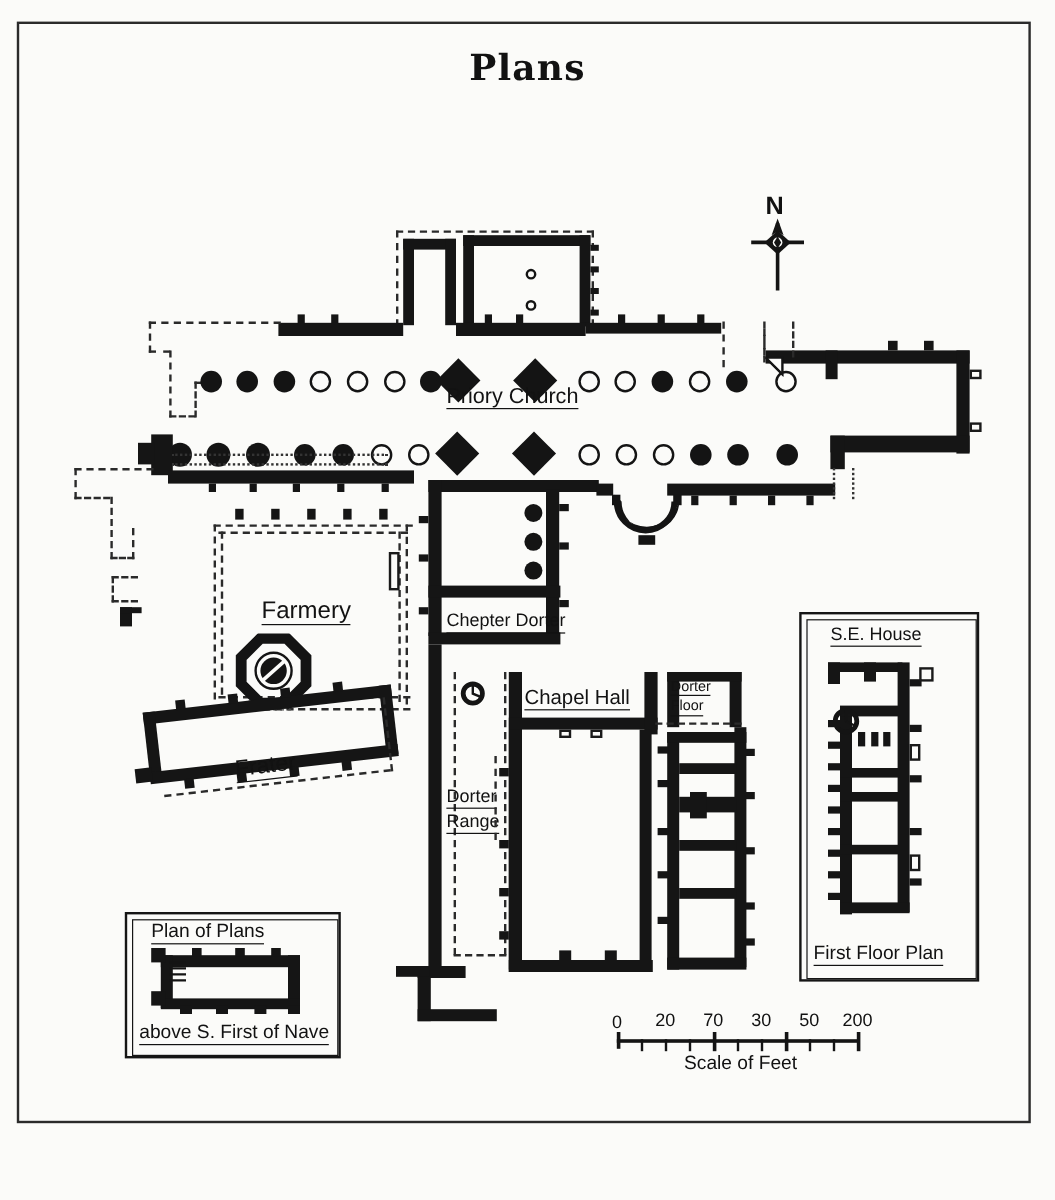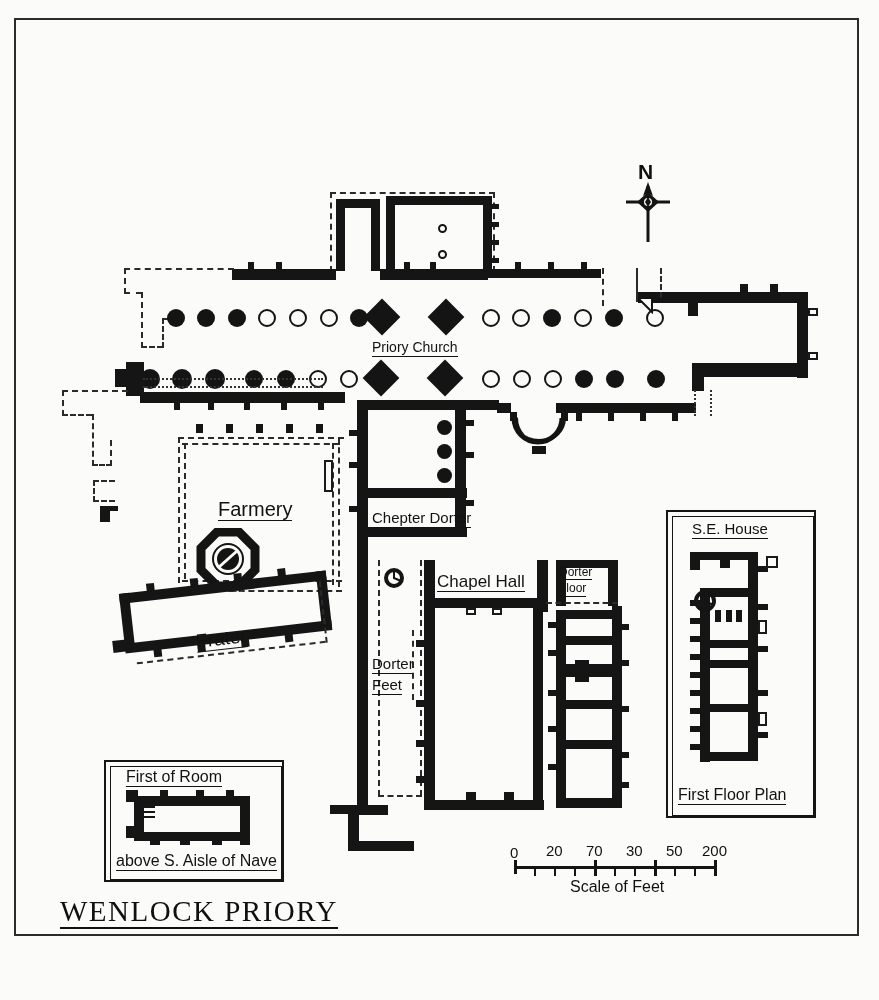--- a/index.html
+++ b/index.html
@@ -51,20 +51,21 @@
   .n-letter{position:absolute;font-family:"Liberation Sans",sans-serif;font-weight:bold;
             font-size:21px;color:#111;}
 </style>
 </head>
 <body>
 
 <div id="page">
 
   <div id="frame"></div>
 
+  <div class="ttl-plans">Plans</div>
 
   <div id="north" style="left:614px;top:160px;width:70px;height:80px;">
     <div class="n-letter" style="left:24px;top:0px;">N</div>
     <svg width="70" height="80" style="position:absolute;left:0;top:20px;">
       <line x1="34" y1="6" x2="34" y2="62" stroke="#141414" stroke-width="3"></line>
       <line x1="12" y1="22" x2="56" y2="22" stroke="#141414" stroke-width="3"></line>
       <polygon points="34,2 29,16 34,13 39,16" fill="#141414"></polygon>
       <polygon points="34,12 45,22 34,32 23,22" fill="#141414"></polygon>
       <circle cx="34" cy="22" r="4" fill="#fbfbf9"></circle>
       <polygon points="34,17 37,22 34,27 31,22" fill="#141414"></polygon>
@@ -130,21 +131,21 @@
     <div class="diam" style="left:369px;top:304px;width:26px;height:26px;"></div>
     <div class="diam" style="left:433px;top:304px;width:26px;height:26px;"></div>
     <div class="pierO" style="left:482px;top:309px;width:18px;height:18px;"></div>
     <div class="pierO" style="left:512px;top:309px;width:18px;height:18px;"></div>
     <div class="pier" style="left:543px;top:309px;width:18px;height:18px;"></div>
     <div class="pierO" style="left:574px;top:309px;width:18px;height:18px;"></div>
     <div class="pier" style="left:605px;top:309px;width:18px;height:18px;"></div>
     <div class="pierO" style="left:646px;top:309px;width:18px;height:18px;"></div>
   </div>
 
-  <div class="lbl" style="left:372px;top:340px;font-size:14px;">
+  <div class="lbl" style="left:372px;top:320px;font-size:18px;">
     <span class="u">Priory Church</span>
   </div>
 
   <div>
     <div class="pier" style="left:140px;top:369px;width:20px;height:20px;"></div>
     <div class="pier" style="left:172px;top:369px;width:20px;height:20px;"></div>
     <div class="pier" style="left:205px;top:369px;width:20px;height:20px;"></div>
     <div class="pier" style="left:245px;top:370px;width:18px;height:18px;"></div>
     <div class="pier" style="left:277px;top:370px;width:18px;height:18px;"></div>
     <div class="pierO" style="left:309px;top:370px;width:18px;height:18px;"></div>
@@ -292,21 +293,21 @@
     <div class="w" style="left:348px;top:805px;width:40px;height:10px;"></div>
     <div class="w" style="left:330px;top:805px;width:28px;height:9px;"></div>
 
     <svg width="24" height="24" style="position:absolute;left:382px;top:566px;">
       <circle cx="12" cy="12" r="8" fill="none" stroke="#141414" stroke-width="4"></circle>
       <path d="M12,4 L12,12 L19,15" stroke="#141414" stroke-width="2" fill="none"></path>
     </svg>
   </div>
   <div class="lbl" style="left:372px;top:656px;font-size:15px;text-align:left;">
     <span class="u">Dorter</span><br>
-    <span class="u" style="margin-top:3px;">Feet</span>
+    <span class="u" style="margin-top:3px;">Range</span>
   </div>
 
   <div>
     <div class="w" style="left:424px;top:560px;width:11px;height:250px;"></div>
     <div class="w" style="left:424px;top:598px;width:124px;height:10px;"></div>
     <div class="w" style="left:537px;top:560px;width:11px;height:52px;"></div>
     <div class="w" style="left:424px;top:608px;width:11px;height:200px;"></div>
     <div class="w" style="left:533px;top:608px;width:10px;height:202px;"></div>
     <div class="w" style="left:424px;top:800px;width:120px;height:10px;"></div>
 
@@ -424,42 +425,42 @@
   </div>
 
   <div class="lbl" style="left:678px;top:786px;font-size:16px;">
     <span class="u">First Floor Plan</span>
   </div>
 
   <div class="inset" style="left:104px;top:760px;width:180px;height:122px;">
     <div class="inset-inner" style="left:4px;top:4px;width:172px;height:114px;"></div>
   </div>
   <div class="lbl" style="left:126px;top:768px;font-size:16px;">
-    <span class="u">First of Room</span>
+    <span class="u">Plan of Plans</span>
   </div>
   <div>
     <div class="w" style="left:134px;top:796px;width:116px;height:10px;"></div>
     <div class="w" style="left:134px;top:796px;width:10px;height:44px;"></div>
     <div class="w" style="left:240px;top:796px;width:10px;height:44px;"></div>
     <div class="w" style="left:134px;top:832px;width:116px;height:9px;"></div>
     <div class="w" style="left:126px;top:790px;width:12px;height:12px;"></div>
     <div class="w" style="left:126px;top:826px;width:12px;height:12px;"></div>
     <div class="w" style="left:150px;top:838px;width:10px;height:7px;"></div>
     <div class="w" style="left:180px;top:838px;width:10px;height:7px;"></div>
     <div class="w" style="left:212px;top:838px;width:10px;height:7px;"></div>
     <div class="w" style="left:240px;top:838px;width:10px;height:7px;"></div>
     <div class="w" style="left:160px;top:790px;width:8px;height:7px;"></div>
     <div class="w" style="left:196px;top:790px;width:8px;height:7px;"></div>
     <div class="w" style="left:226px;top:790px;width:8px;height:7px;"></div>
     <svg width="18" height="22" style="position:absolute;left:139px;top:800px;">
       <path d="M2,2 L16,2 M2,7 L16,7 M2,12 L16,12 M2,17 L16,17" stroke="#141414" stroke-width="2"></path>
     </svg>
   </div>
   <div class="lbl" style="left:116px;top:852px;font-size:16px;">
-    <span class="u">above S. Aisle of Nave</span>
+    <span class="u">above S. First of Nave</span>
   </div>
 
   <div id="scalebar" style="left:512px;top:840px;width:215px;height:52px;">
     <div class="sb-rule" style="left:2px;top:26px;width:202px;height:3px;"></div>
     <div class="sb-rule" style="left:2px;top:20px;width:3px;height:14px;"></div>
     <div class="sb-rule" style="left:22px;top:26px;width:2px;height:10px;"></div>
     <div class="sb-rule" style="left:42px;top:26px;width:2px;height:10px;"></div>
     <div class="sb-rule" style="left:62px;top:26px;width:2px;height:10px;"></div>
     <div class="sb-rule" style="left:82px;top:20px;width:3px;height:16px;"></div>
     <div class="sb-rule" style="left:102px;top:26px;width:2px;height:10px;"></div>
@@ -472,15 +473,14 @@
     <div class="sb-num" style="left:-2px;top:4px;">0</div>
     <div class="sb-num" style="left:34px;top:2px;">20</div>
     <div class="sb-num" style="left:74px;top:2px;">70</div>
     <div class="sb-num" style="left:114px;top:2px;">30</div>
     <div class="sb-num" style="left:154px;top:2px;">50</div>
     <div class="sb-num" style="left:190px;top:2px;">200</div>
 
     <div class="sb-cap" style="left:58px;top:38px;">Scale of Feet</div>
   </div>
 
-  <div class="ttl-main">WENLOCK PRIORY</div>
 
 </div>
 
 </body></html>

